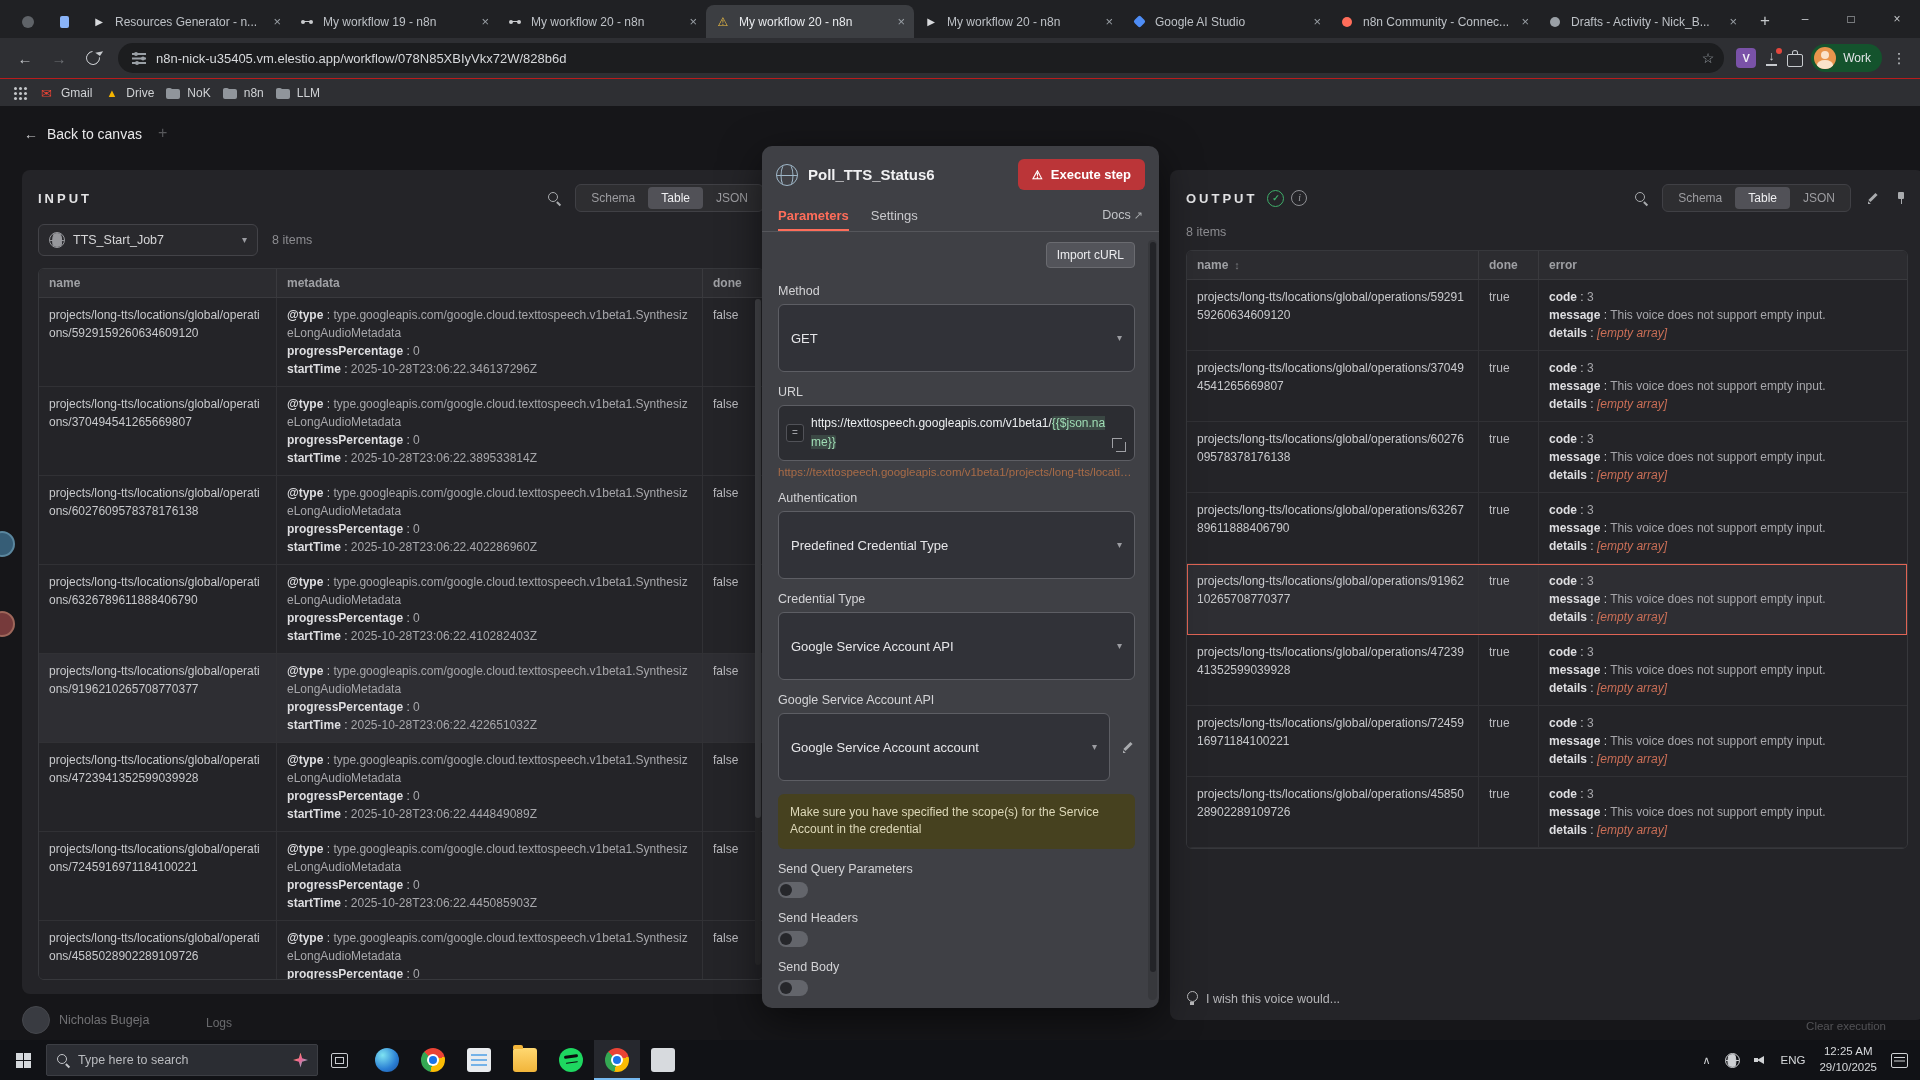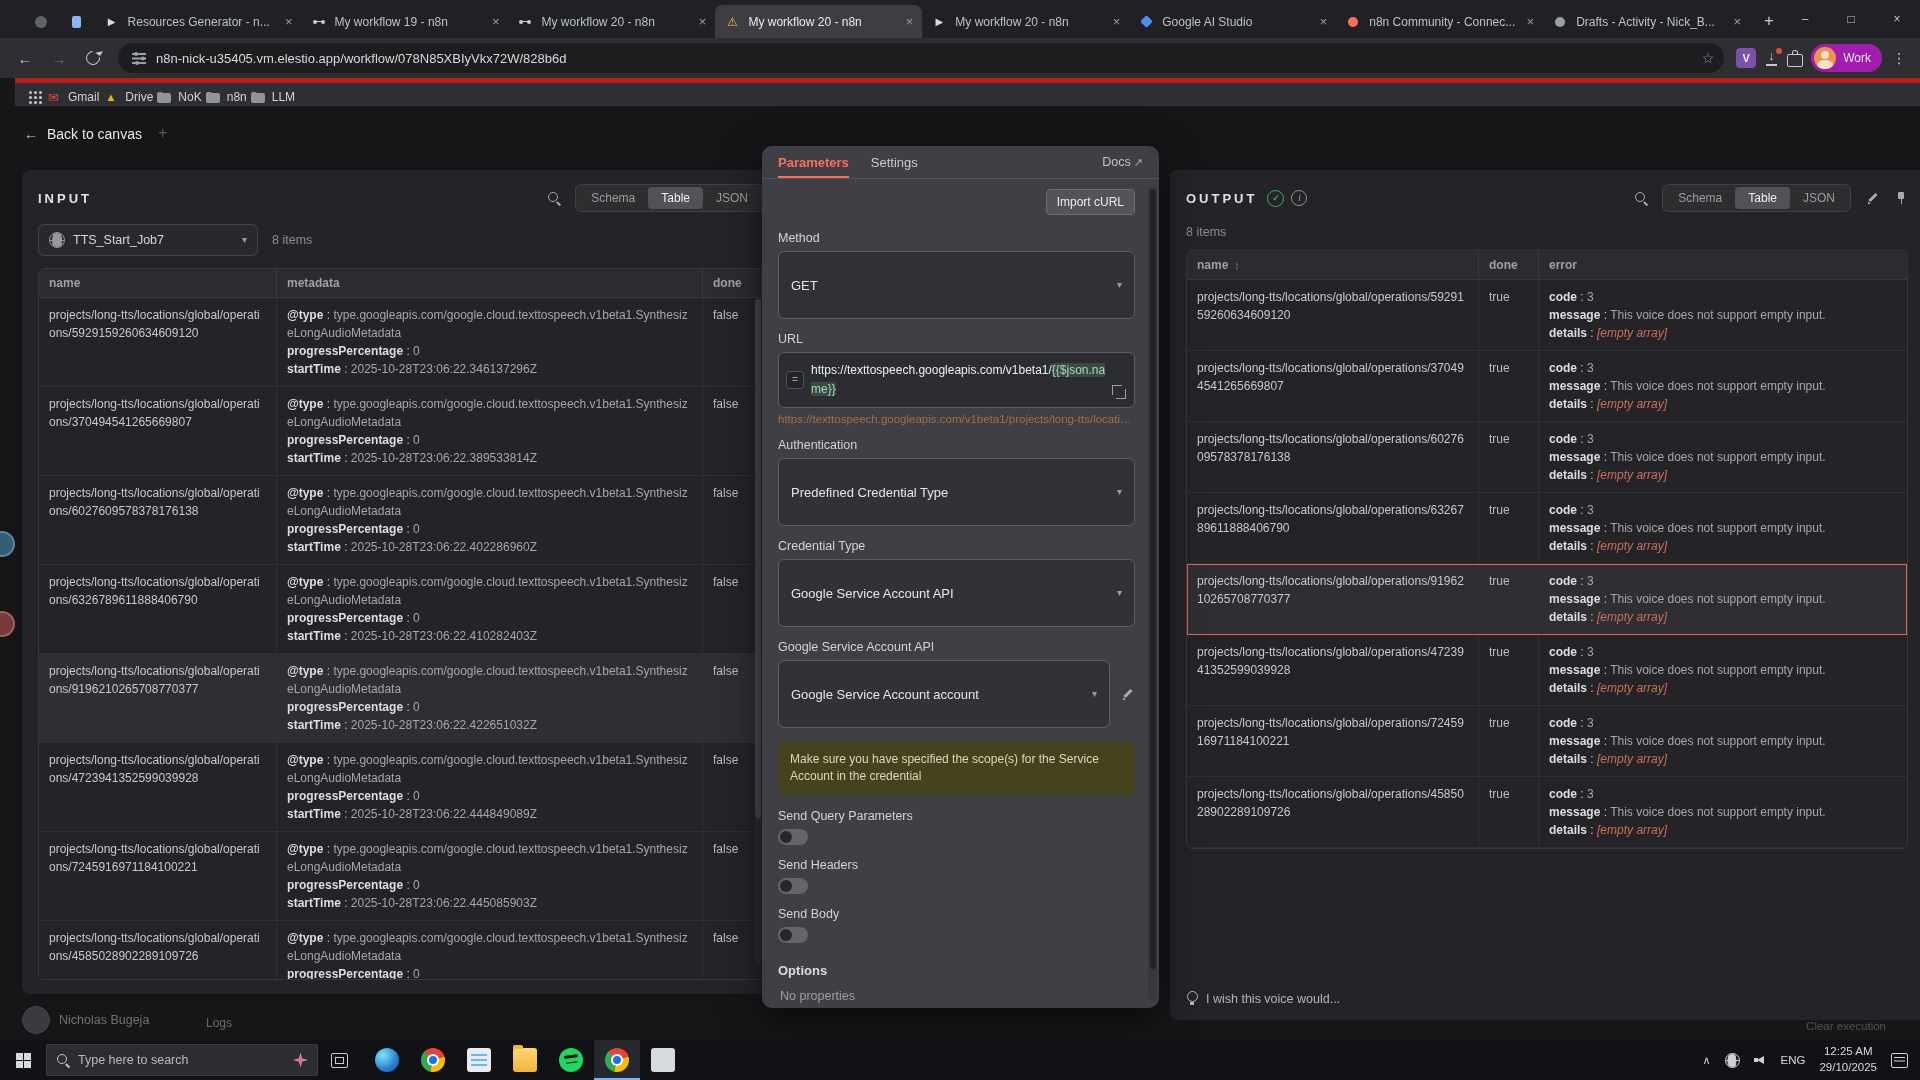--- a/index.html
+++ b/index.html
@@ -1,19 +1,19 @@
 <!DOCTYPE html>
 <html><head>
 <meta charset="utf-8">
 <style>
   html,body{margin:0;padding:0;background:#000}
   body{width:1920px;height:1080px;overflow:hidden;font-family:"Liberation Sans",sans-serif;-webkit-font-smoothing:antialiased}
   .screen{position:relative;width:1920px;height:1080px;background:#17171a;overflow:hidden}
   
-  .tabstrip{position:absolute;top:0;left:0;right:0;height:38px;background:#202124;display:flex;align-items:flex-end;padding-left:23px}
+  .tabstrip{position:absolute;top:0;left:0;right:0;height:38px;background:#202124;display:flex;align-items:flex-end;padding-left:10px}
   .ptab{width:36px;height:33px;display:flex;align-items:center;justify-content:center;border-radius:8px 8px 0 0}
   .tab{width:190px;height:33px;display:flex;align-items:center;gap:8px;padding:0 9px;color:#bdc1c6;font-size:12px;border-radius:8px 8px 0 0;position:relative}
   .tab[data-state="active"]{background:#3c3e42;color:#e8eaed}
   .tab-title{flex:1;overflow:hidden;white-space:nowrap}
   .tab-close{color:#9aa0a6;font-size:13px;flex:none}
   .newtab{width:26px;height:26px;margin:0 0 4px 6px;display:flex;align-items:center;justify-content:center;color:#c6c9cc;font-size:17px}
   .wincontrols{margin-left:auto;display:flex;align-self:flex-start;height:38px}
   .wc{width:46px;display:flex;align-items:center;justify-content:center;color:#c3c6c9;font-size:12px}
   .fav{width:16px;height:16px;display:inline-flex;align-items:center;justify-content:center;flex:none;position:relative}
   .fav[data-icon="play"]::before{content:"▶";color:#d8dadd;font-size:10px}
@@ -38,27 +38,27 @@
   .url-text{flex:1;color:#d7d9dc;font-size:13px;white-space:nowrap;overflow:hidden}
   .icon-star::before{content:"☆";color:#9aa0a6;font-size:14px}
   .ext-v{width:20px;height:20px;border-radius:4px;background:#7a52a8;display:flex;align-items:center;justify-content:center;flex:none}
   .ext-v::before{content:"V";color:#f0eef5;font-size:11px;font-weight:700}
   .icon-dl{position:relative;width:15px;height:15px;flex:none}
   .icon-dl::before{content:"↓";position:absolute;left:4px;top:-3px;font-size:13px;color:#c7cace}
   .icon-dl::after{content:"";position:absolute;left:2px;bottom:0;width:11px;height:1.6px;background:#c7cace}
   .icon-dl i{position:absolute;right:-3px;top:-3px;width:6px;height:6px;border-radius:50%;background:#e5473d}
   .icon-puzzle{width:14px;height:11px;border:1.5px solid #c7cace;border-radius:2px;position:relative;margin-top:4px;flex:none}
   .icon-puzzle::before{content:"";position:absolute;top:-5px;left:4px;width:4px;height:4px;border:1.5px solid #c7cace;border-bottom:none;border-radius:50% 50% 0 0}
-  .profile-chip{display:flex;align-items:center;gap:7px;background:#a21caf;border-radius:14px;padding:3px 11px 3px 3px;flex:none}
+  .profile-chip{display:flex;align-items:center;gap:7px;background:#14532d;border-radius:14px;padding:3px 11px 3px 3px;flex:none}
   .avatar-sm{width:22px;height:22px;border-radius:50%;background:#e8954d;position:relative;overflow:hidden;flex:none}
   .avatar-sm::before{content:"";position:absolute;left:7px;top:4px;width:8px;height:8px;border-radius:50%;background:#fbe3cb}
   .avatar-sm::after{content:"";position:absolute;left:3px;top:13px;width:16px;height:10px;border-radius:50% 50% 0 0;background:#fbe3cb}
   .profile-name{color:#e3e5e8;font-size:12px}
   .kebab{color:#c7cace;font-size:14px;width:18px;text-align:center}.kebab::before{content:"⋮"}
-  .bookmarks{position:absolute;top:78px;left:15px;right:0;height:28px;background:#2e2f33;border-top:5px solid #b91c1c;display:flex;align-items:center;gap:4px;padding:0 14px}
+  .bookmarks{position:absolute;top:78px;left:0;right:0;height:28px;background:#2e2f33;border-top:1px solid #b91c1c;display:flex;align-items:center;gap:12px;padding:0 14px}
   .apps-grid{width:13px;height:13px;position:relative;flex:none}
   .apps-grid::before{content:"";position:absolute;width:3px;height:3px;border-radius:50%;background:#c4c7ca;box-shadow:5px 0 0 #c4c7ca,10px 0 0 #c4c7ca,0 5px 0 #c4c7ca,5px 5px 0 #c4c7ca,10px 5px 0 #c4c7ca,0 10px 0 #c4c7ca,5px 10px 0 #c4c7ca,10px 10px 0 #c4c7ca}
   .bm{display:flex;align-items:center;gap:7px;color:#d0d2d5;font-size:12px}
   .fico{display:inline-flex;align-items:center;justify-content:center;width:15px;height:14px;position:relative}
   .fico[data-icon="gmail"]::before{content:"✉";color:#ea4335;font-size:13px}
   .fico[data-icon="drive"]::before{content:"▲";color:#f4b400;font-size:11px}
   .fico[data-icon="folder"]{width:14px;height:10px;background:#90959b;border-radius:2px;margin-top:2px}
   .fico[data-icon="folder"]::before{content:"";position:absolute;top:-1px;left:0;width:6px;height:3px;background:#90959b;border-radius:2px 2px 0 0}
   
   .app{position:absolute;top:106px;left:0;right:0;bottom:40px;background:#161619;overflow:hidden}
@@ -452,20 +452,28 @@
 
             </span>
             <span class="cell done-cell">false</span>
           </div>
 
         <span class="in-scroll"></span>
       </div>
     </section>
 
     <section class="node-panel">
+      <div class="ndv-head">
+        <span class="icon-globe"></span>
+        <span class="ndv-title">Poll_TTS_Status6</span>
+        <button class="exec-btn">
+          <span class="warn-glyph"></span>
+          <span>Execute step</span>
+        </button>
+      </div>
       <div class="ndv-tabs">
         <span class="ndv-tab active">Parameters</span>
         <span class="ndv-tab">Settings</span>
         <span class="docs-link">
           <span>Docs</span>
           <span class="ext"></span>
         </span>
       </div>
       <div class="ndv-body">
         <div class="curl-row">

